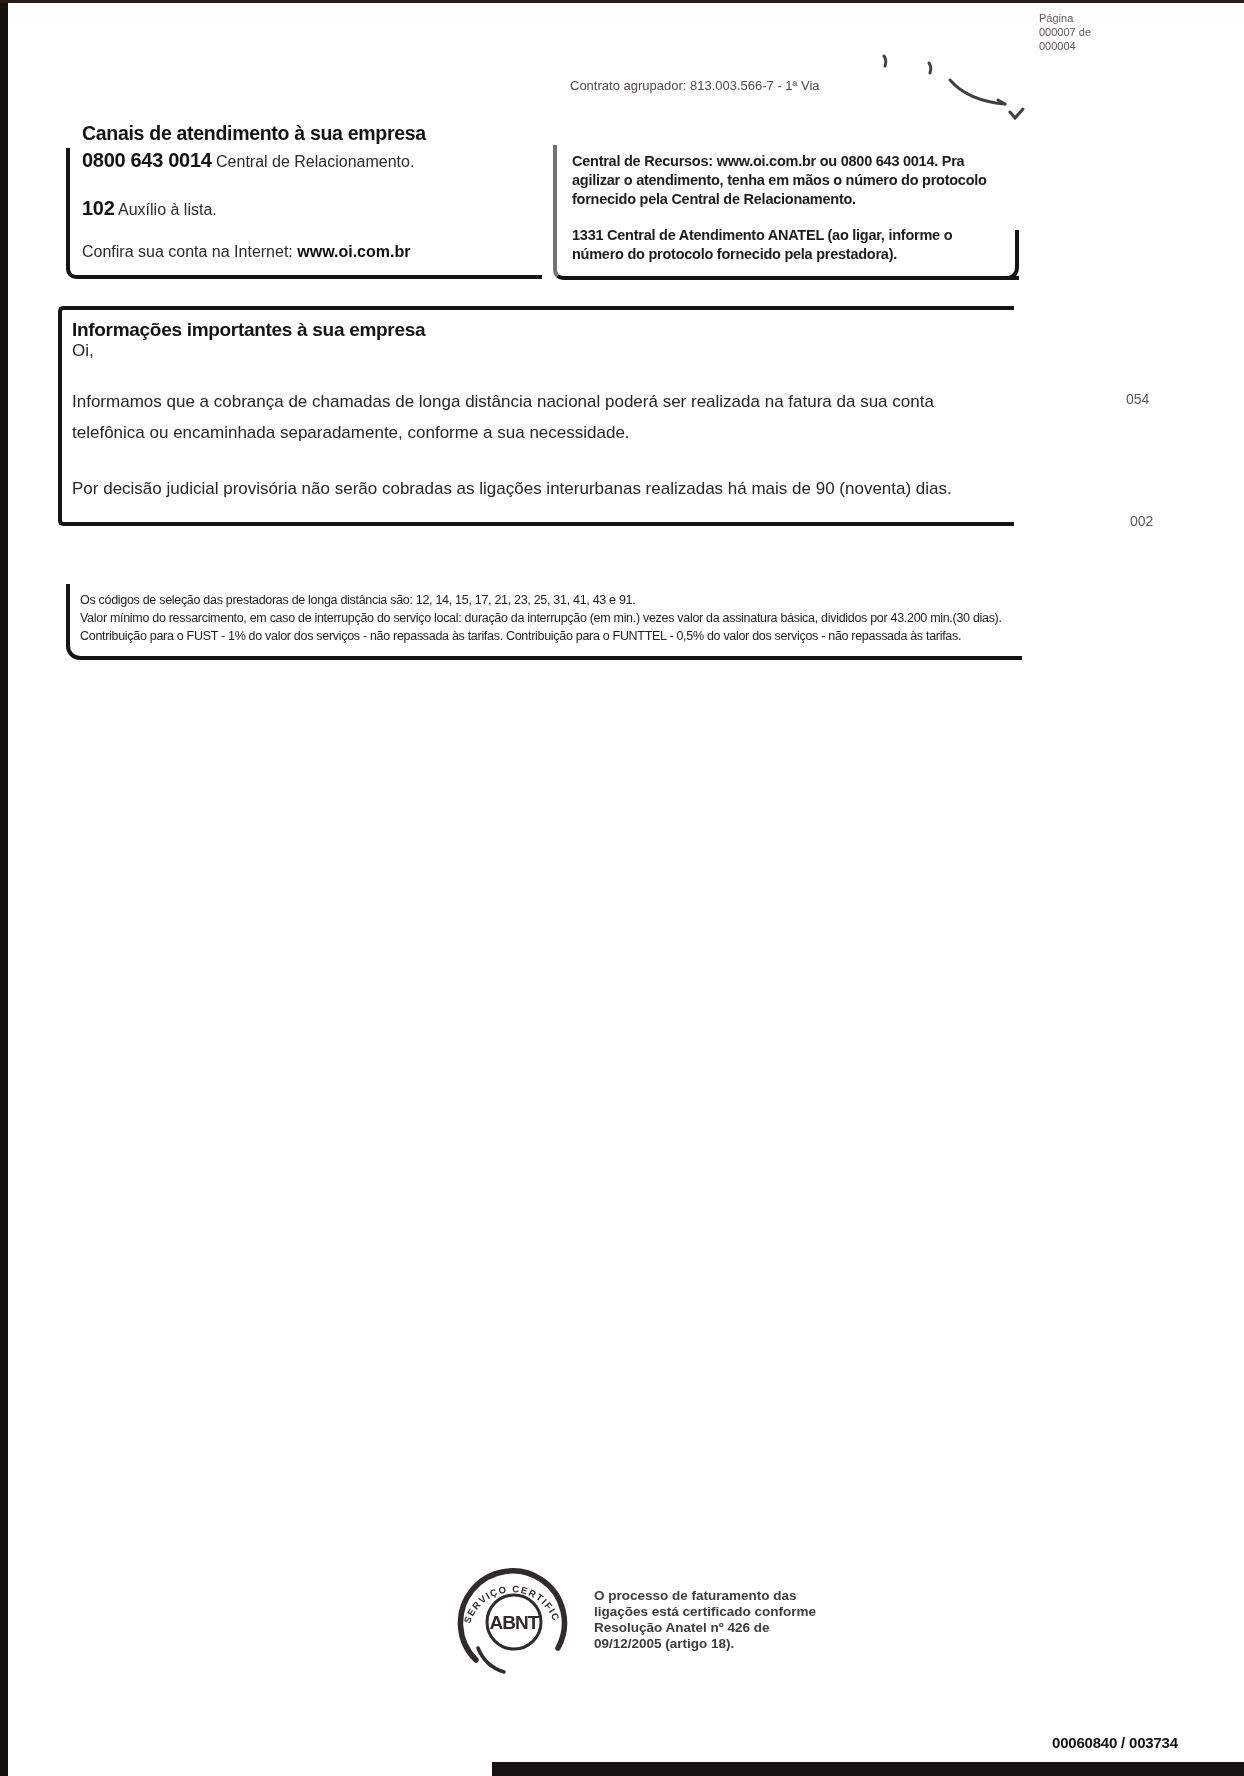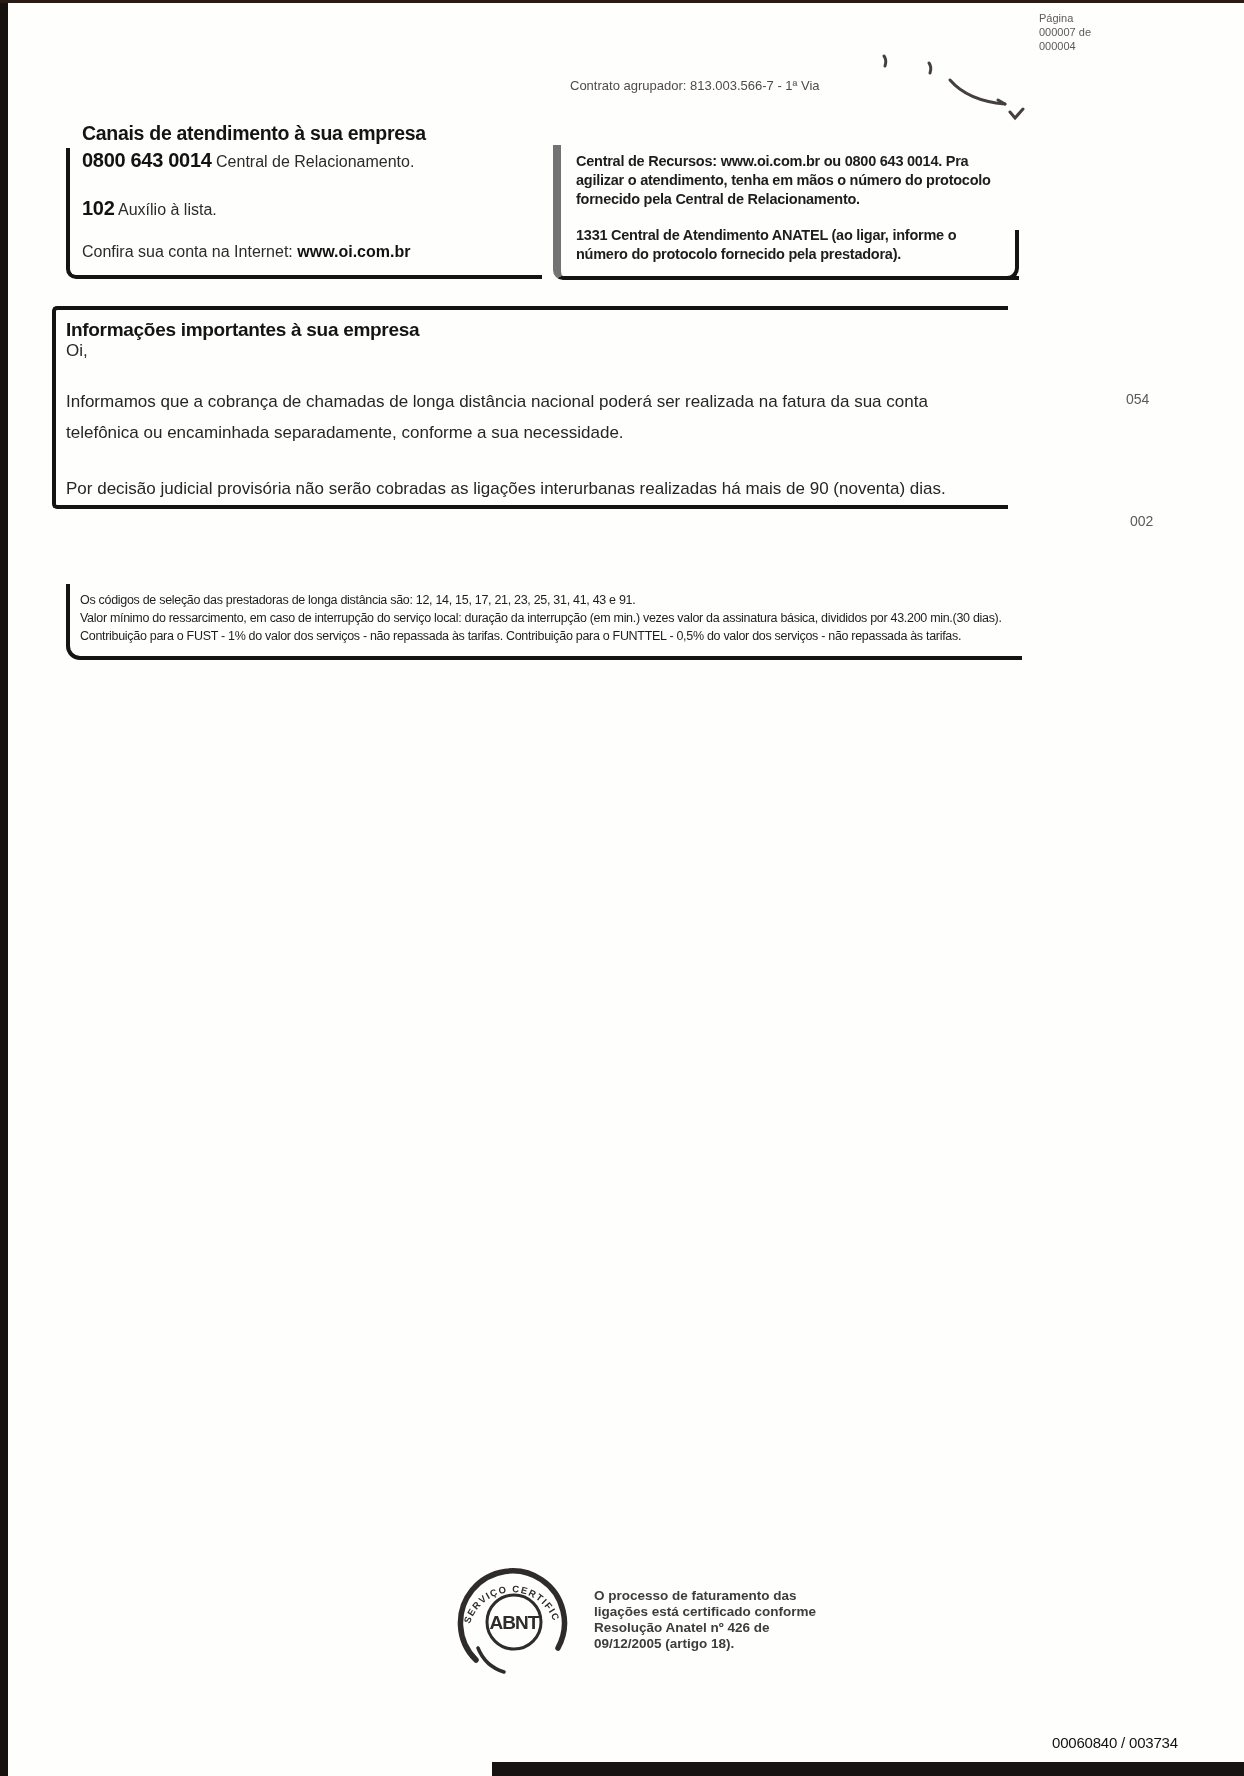--- a/index.html
+++ b/index.html
@@ -24,54 +24,54 @@
   .channels-frame { margin-top:3px; border-left:4px solid #141414; border-bottom:4px solid #141414;
                     border-bottom-left-radius:10px; padding:1px 6px 14px 12px; }
   .phone-row { font-size:16px; color:#2b2b2b; }
   .phone-big { font-size:20px; font-weight:bold; color:#121212; letter-spacing:-0.3px; }
   .row-2 { margin-top:25px; }
   .row-3 { margin-top:23px; }
   .bold-url { font-weight:bold; color:#121212; }
 
   
   .resources { position:absolute; left:553px; top:145px; width:466px;
-               border-left:8px solid #737373; border-bottom:4px solid #141414;
+               border-left:4px solid #737373; border-bottom:4px solid #141414;
                border-bottom-left-radius:10px; padding:7px 14px 12px 15px; }
   .resources p { font-size:14.5px; font-weight:bold; color:#1d1d1d; line-height:19px; letter-spacing:-0.25px; }
   .resources p + p { margin-top:17px; }
   .resources-stub { position:absolute; right:0; bottom:-4px; width:18px; height:50px;
                     border-right:4px solid #141414; border-bottom:4px solid #141414;
                     border-bottom-right-radius:12px; }
 
   
-  .infobox { position:absolute; left:52px; top:306px; width:956px;
+  .infobox { position:absolute; left:58px; top:306px; width:956px;
              border-top:4px solid #141414; border-left:4px solid #141414; border-bottom:4px solid #141414;
              border-top-left-radius:5px; border-bottom-left-radius:5px;
-             padding:9px 22px 1px 10px; }
+             padding:9px 22px 18px 10px; }
   .infobox-title { font-size:19px; font-weight:bold; color:#141414; letter-spacing:-0.3px; }
   .greeting { font-size:17px; color:#262626; }
   .info-par { margin-top:25px; font-size:17px; line-height:31px; color:#262626; }
   .side-code { position:absolute; font-size:14px; color:#5a5a5a; }
   .side-code-1 { left:1126px; top:391px; }
   .side-code-2 { left:1130px; top:513px; }
 
   
   .codesbox { position:absolute; left:66px; top:584px; width:956px;
               border-left:4px solid #141414; border-bottom:4px solid #141414;
               border-bottom-left-radius:14px; padding:7px 10px 11px 10px; }
   .codesbox p { font-size:12.5px; line-height:18px; color:#1e1e1e; letter-spacing:-0.3px; }
 
   
   .cert { position:absolute; left:452px; top:1548px; display:flex; }
   .stamp { width:126px; height:140px; }
   .cert-text { margin-left:16px; margin-top:40px; width:238px;
                font-size:13.5px; font-weight:bold; line-height:16px; color:#3d3d3d; }
 
   
-  .docnum { position:absolute; left:1052px; top:1734px; font-size:15px; font-weight:normal; color:#131313; letter-spacing:-0.2px; }
+  .docnum { position:absolute; left:1052px; top:1734px; font-size:15px; font-weight:bold; color:#131313; letter-spacing:-0.2px; }
 </style>
 </head>
 <body>
 
 <div class="page">
 
   <div class="edge-left"></div>
   <div class="edge-top"></div>
   <div class="edge-bottom"></div>
 

